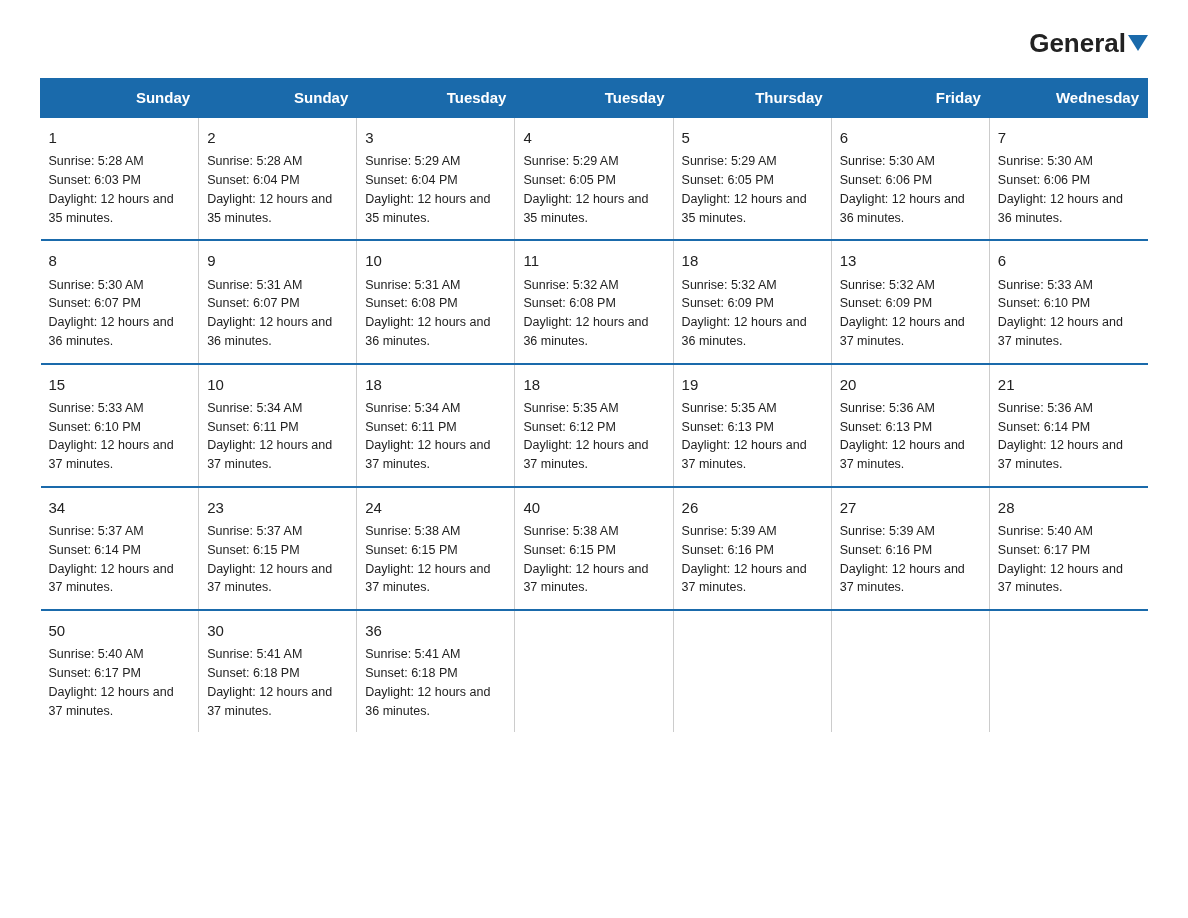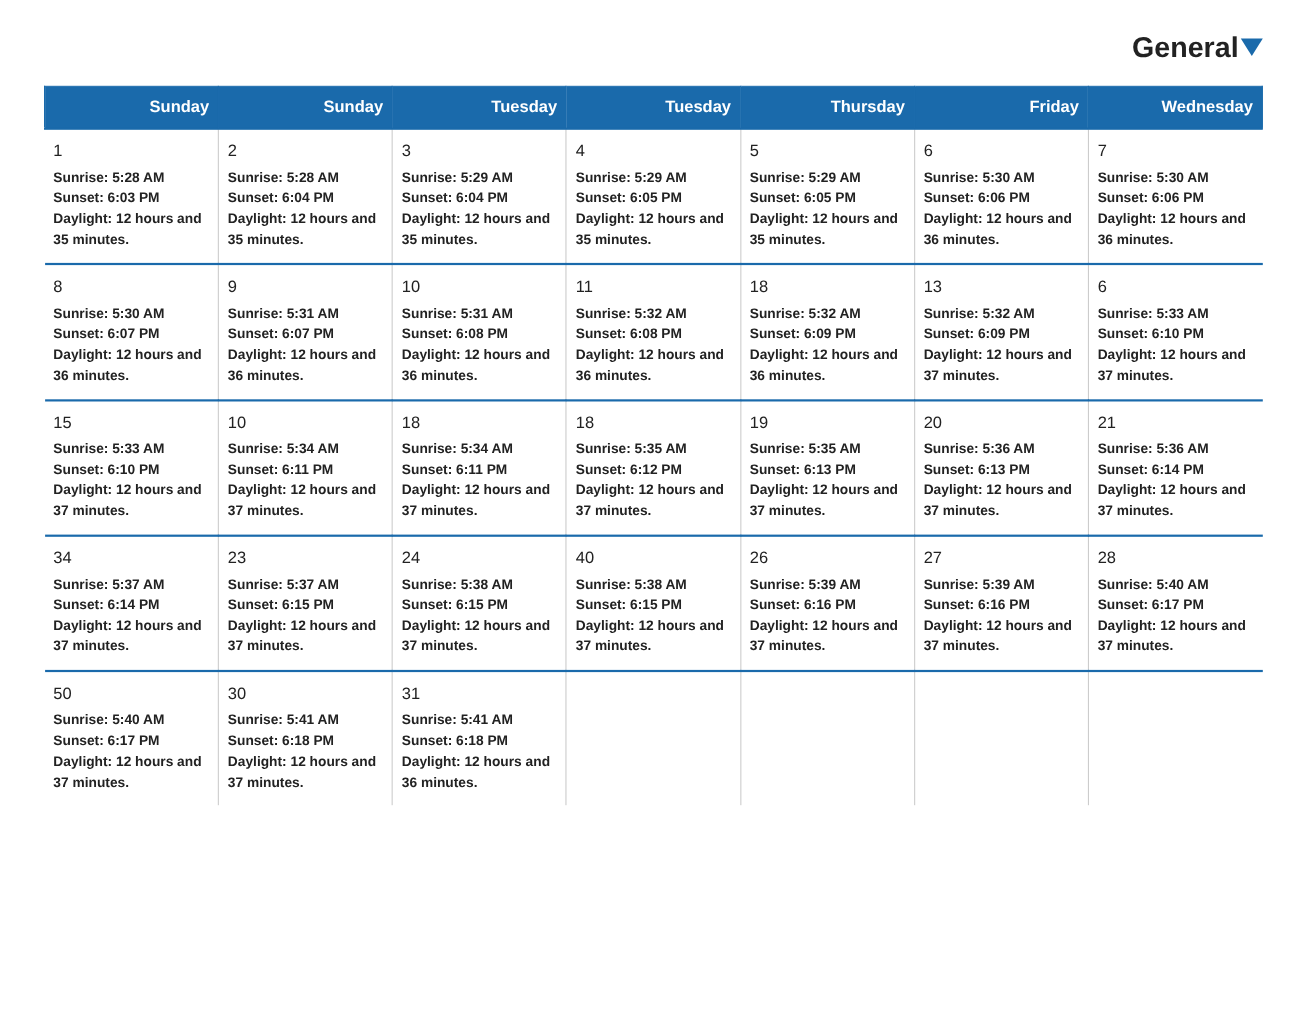--- a/index.html
+++ b/index.html
@@ -96,21 +96,20 @@
     .day-number {
       font-size: 15px;
       font-weight: normal;
       color: #222;
       margin-bottom: 3px;
     }
     .day-info {
       font-size: 12.5px;
       color: #222;
       line-height: 1.5;
-      font-weight: bold;
     }
     .empty-cell {
       background: #fff;
     }
   </style>
 </head>
 <body>
 
 <div class="header">
   <div class="logo">
@@ -261,21 +260,21 @@
       <tr>
         <td>
           <div class="day-number">50</div>
           <div class="day-info">Sunrise: 5:40 AM<br>Sunset: 6:17 PM<br>Daylight: 12 hours and 37 minutes.</div>
         </td>
         <td>
           <div class="day-number">30</div>
           <div class="day-info">Sunrise: 5:41 AM<br>Sunset: 6:18 PM<br>Daylight: 12 hours and 37 minutes.</div>
         </td>
         <td>
-          <div class="day-number">31</div>
+          <div class="day-number">36</div>
           <div class="day-info">Sunrise: 5:41 AM<br>Sunset: 6:18 PM<br>Daylight: 12 hours and 36 minutes.</div>
         </td>
         <td class="empty-cell"></td>
         <td class="empty-cell"></td>
         <td class="empty-cell"></td>
         <td class="empty-cell"></td>
       </tr>
     </tbody>
 </table>
 

